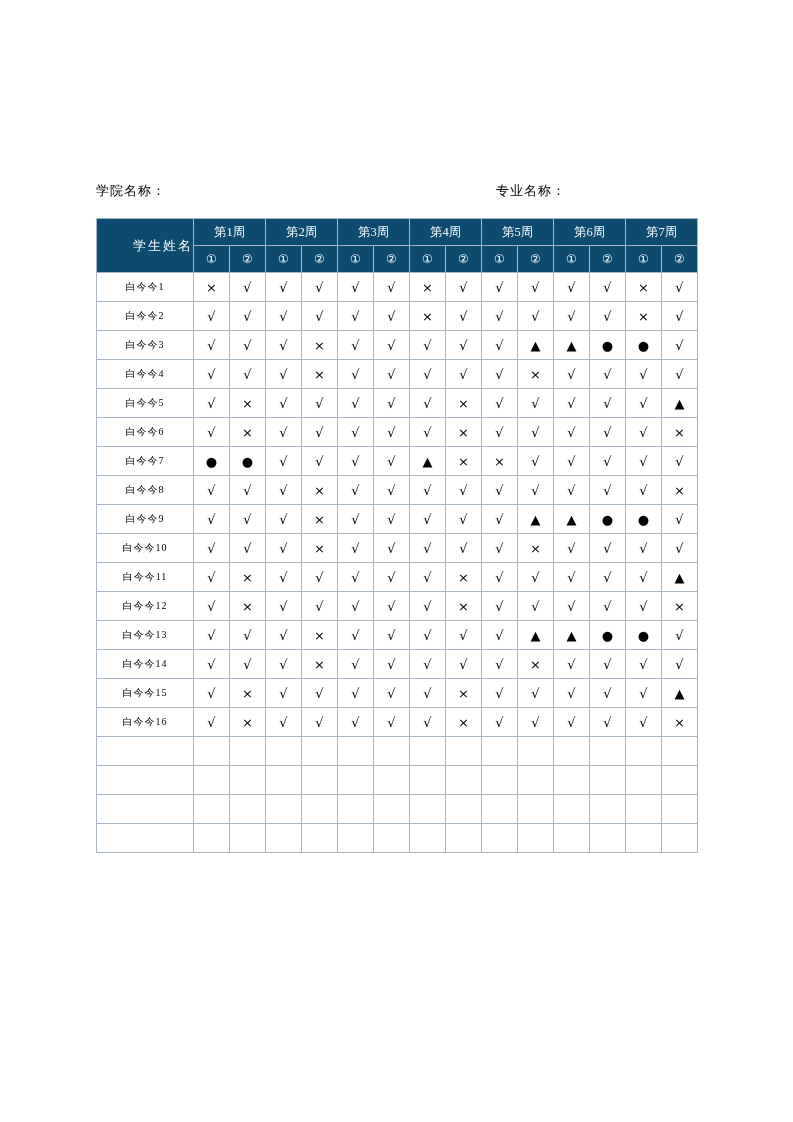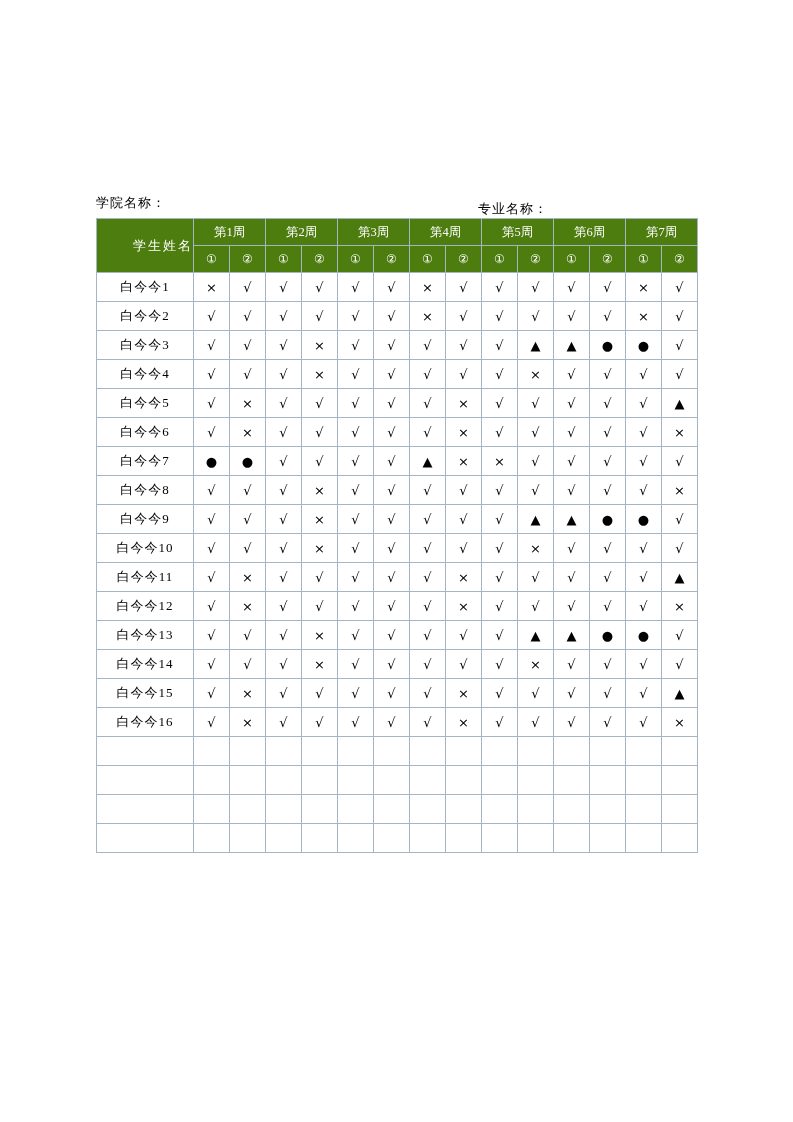--- a/index.html
+++ b/index.html
@@ -25,67 +25,66 @@
     top: 182px;
     left: 96px;
     width: 600px;
     height: 20px;
     font-size: 13px;
     letter-spacing: 1px;
   }
   .header-line .college {
     position: absolute;
     left: 0;
-    top: 12px;
+    top: 0;
   }
   .header-line .major {
     position: absolute;
-    left: 382px;
+    left: 400px;
     top: 0;
-    margin-top: 18px;
   }
   table.attendance {
     position: absolute;
     top: 218px;
     left: 96px;
     border-collapse: collapse;
     table-layout: fixed;
     width: 601px;
   }
   table.attendance td, table.attendance th {
     border: 1px solid #a6b4c4;
     padding: 0;
     text-align: center;
     vertical-align: middle;
     font-weight: normal;
     font-size: 13px;
   }
   thead th {
-    background: #4d7c0f;
+    background: #0c4a6e;
     color: #ffffff;
     border: 1px solid #2e6da4;
   }
   thead th.namehead {
     font-size: 13px;
     letter-spacing: 2px;
     height: 52px;
     width: 97px;
     text-align: right;
   }
   thead th.weekhead {
     height: 26px;
     font-size: 12.5px;
   }
   thead th.sesshead {
     height: 26px;
     font-size: 12px;
   }
   tbody td.namecell {
     height: 28px;
-    font-size: 13px;
+    font-size: 10px;
     letter-spacing: 1px;
     white-space: nowrap;
   }
   tbody td.mark {
     height: 28px;
     font-size: 13px;
     font-family: "DejaVu Sans", "Liberation Sans", sans-serif;
   }
   tbody tr.empty td {
     height: 28px;

